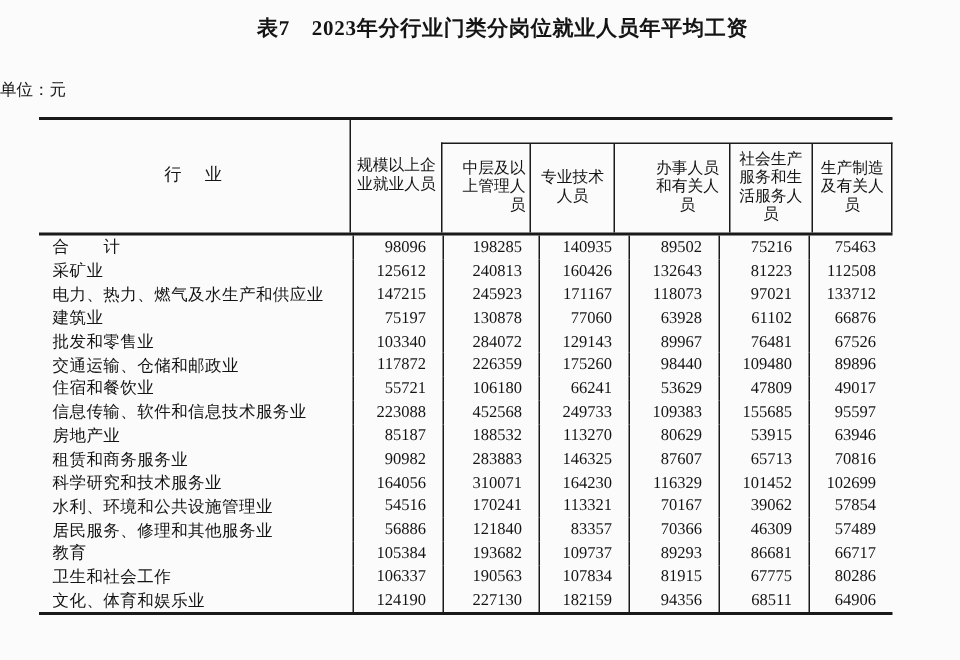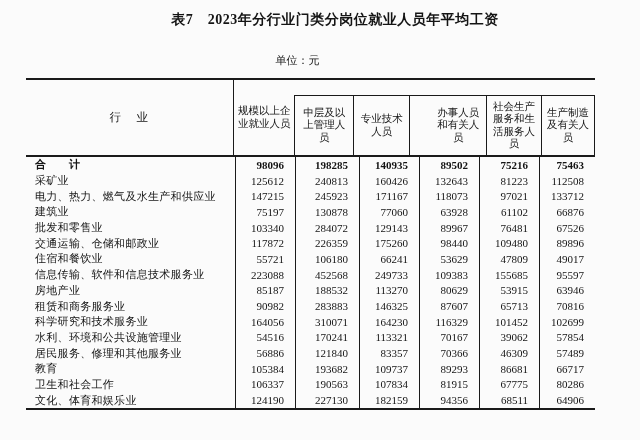--- a/index.html
+++ b/index.html
@@ -15,21 +15,21 @@
     text-align:center;
     font-size:14px;
     line-height:18px;
     font-weight:bold;
     letter-spacing:.5px;
     padding-left:30px;
   }
   .unit{
     margin-top:24px;
     margin-right:45px;
-    text-align:center;
+    text-align:left;
     font-size:11px;
     line-height:14px;
     font-family:Liberation Serif, serif;
   }
   .table{
     width:569px;
     margin:11px 0 0 26px;
   }
   .thead{
     display:flex;
@@ -56,31 +56,31 @@
   .h-overall{width:60px;}
   .subbox{
     width:299px;
     margin-top:15px;
     border:1px solid #1a1a1a;
     border-bottom:none;
     display:flex;
   }
   .subbox .h-col{border-right:1px solid #1a1a1a;}
   .subbox .h-col:last-child{border-right:none;text-align:center;}
-  .w3{width:63px;} .w4{width:59px;} .w5{width:59px;margin-left:21px;} .w6{width:59px;} .w7{width:55px;}
+  .w3{width:63px;text-align:right;} .w4{width:59px;} .w5{width:59px;margin-left:21px;} .w6{width:59px;} .w7{width:55px;}
   .tbody{
     border-bottom:2px solid #1a1a1a;
   }
   .row{
     display:flex;
     height:15.7px;
     align-items:center;
     font-size:11px;
   }
-  .row.bold{font-weight:bold;}
+  .row.bold{font-weight:normal;}
   .c-label{
     width:210px;
     height:100%;
     border-right:1px solid #1a1a1a;
     display:flex;align-items:center;
     padding-left:9px;
     white-space:nowrap;
     letter-spacing:.3px;
   }
   .c-label.bold-label{letter-spacing:6px;}

